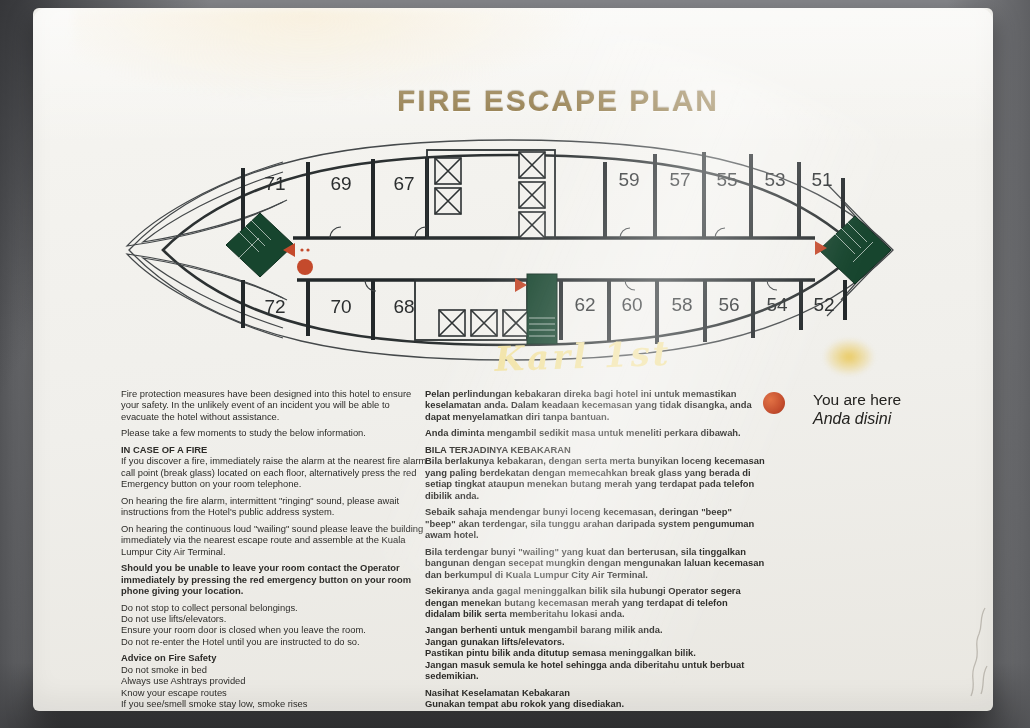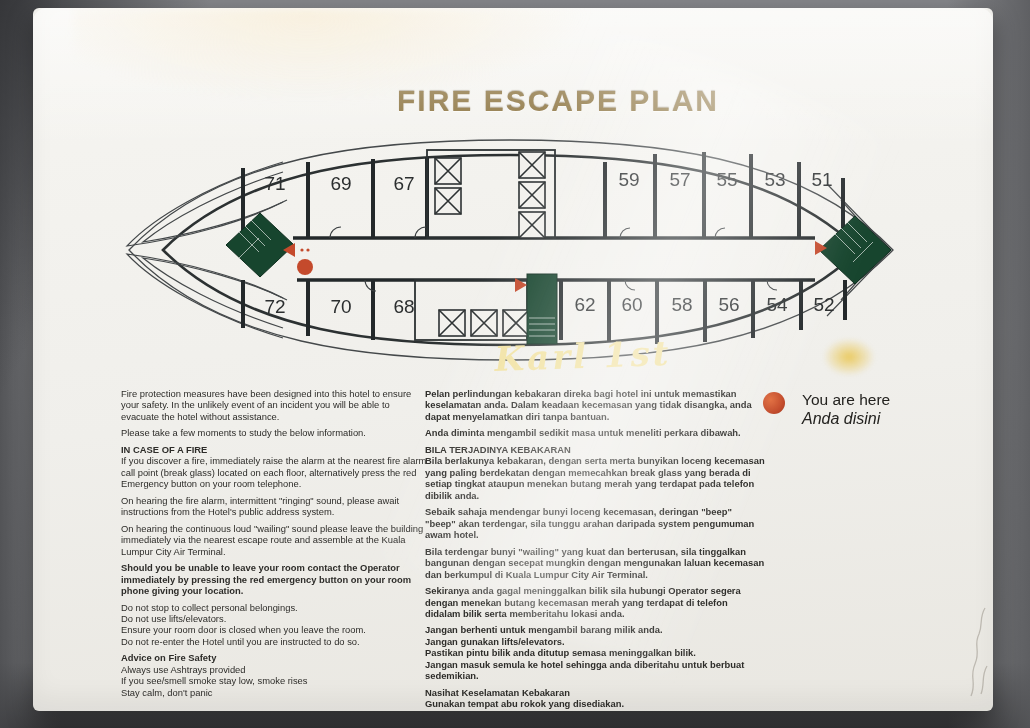--- a/index.html
+++ b/index.html
@@ -46,21 +46,21 @@
   }
   .col{position:absolute;top:380px;color:#2d2c29;z-index:3;}
   .col-en{left:88px;width:306px;font-size:9.4px;line-height:1.22;}
   .col-ms{left:392px;width:340px;font-size:9.4px;line-height:1.22;font-weight:600;}
   .col p{margin:0 0 5px 0;}
   .col .h{font-weight:bold;margin-bottom:0;}
   .col .b{font-weight:bold;}
   .col .line{margin:0;}
   .col .grp{margin-bottom:5px;}
   .legend{position:absolute;left:730px;top:382px;width:240px;z-index:3;}
-  .legend-row{display:flex;gap:17px;align-items:flex-start;margin-bottom:28px;}
+  .legend-row{display:flex;gap:28px;align-items:flex-start;margin-bottom:28px;}
   .marker-dot{width:22px;height:22px;border-radius:50%;flex:0 0 auto;margin-top:2px;
     background:radial-gradient(circle at 35% 35%, #e06a3a, #c04626 65%, #99381f);}
   .marker-sq{width:25px;height:20px;flex:0 0 auto;margin-top:3px;background:#133f29;}
   .legend-en{font-size:15.5px;color:#23221f;line-height:1.25;}
   .legend-ms{font-size:16px;color:#23221f;font-style:italic;font-weight:normal;line-height:1.25;}
   .scribble{position:absolute;left:928px;top:598px;z-index:4;opacity:.55;}
 </style>
 </head>
 <body>
 
@@ -194,21 +194,23 @@
     <p>On hearing the continuous loud "wailing" sound please leave the building immediately via the nearest escape route and assemble at the Kuala Lumpur City Air Terminal.</p>
     <p class="b">Should you be unable to leave your room contact the Operator immediately by pressing the red emergency button on your room phone giving your location.</p>
     <div class="grp">
       <div class="line">Do not stop to collect personal belongings.</div>
       <div class="line">Do not use lifts/elevators.</div>
       <div class="line">Ensure your room door is closed when you leave the room.</div>
       <div class="line">Do not re-enter the Hotel until you are instructed to do so.</div>
     </div>
     <p class="h">Advice on Fire Safety</p>
     <div class="grp">
+      <div class="line">Do not smoke in bed</div>
       <div class="line">Always use Ashtrays provided</div>
+      <div class="line">Know your escape routes</div>
       <div class="line">If you see/smell smoke stay low, smoke rises</div>
       <div class="line">Stay calm, don't panic</div>
     </div>
   </div>
 
   <div class="col col-ms">
     <p>Pelan perlindungan kebakaran direka bagi hotel ini untuk memastikan keselamatan anda. Dalam keadaan kecemasan yang tidak disangka, anda dapat menyelamatkan diri tanpa bantuan.</p>
     <p>Anda diminta mengambil sedikit masa untuk meneliti perkara dibawah.</p>
     <p class="h">BILA TERJADINYA KEBAKARAN</p>
     <p>Bila berlakunya kebakaran, dengan serta merta bunyikan loceng kecemasan yang paling berdekatan dengan memecahkan break glass yang berada di setiap tingkat ataupun menekan butang merah yang terdapat pada telefon dibilik anda.</p>

